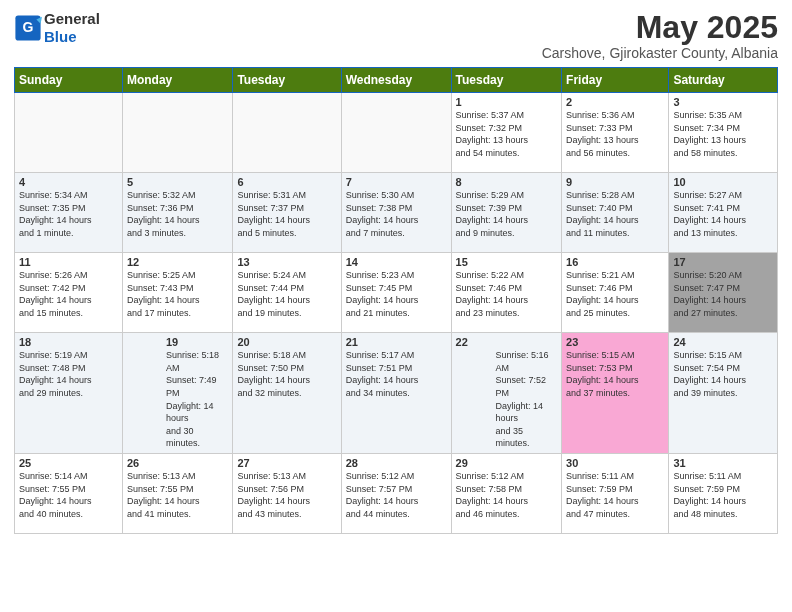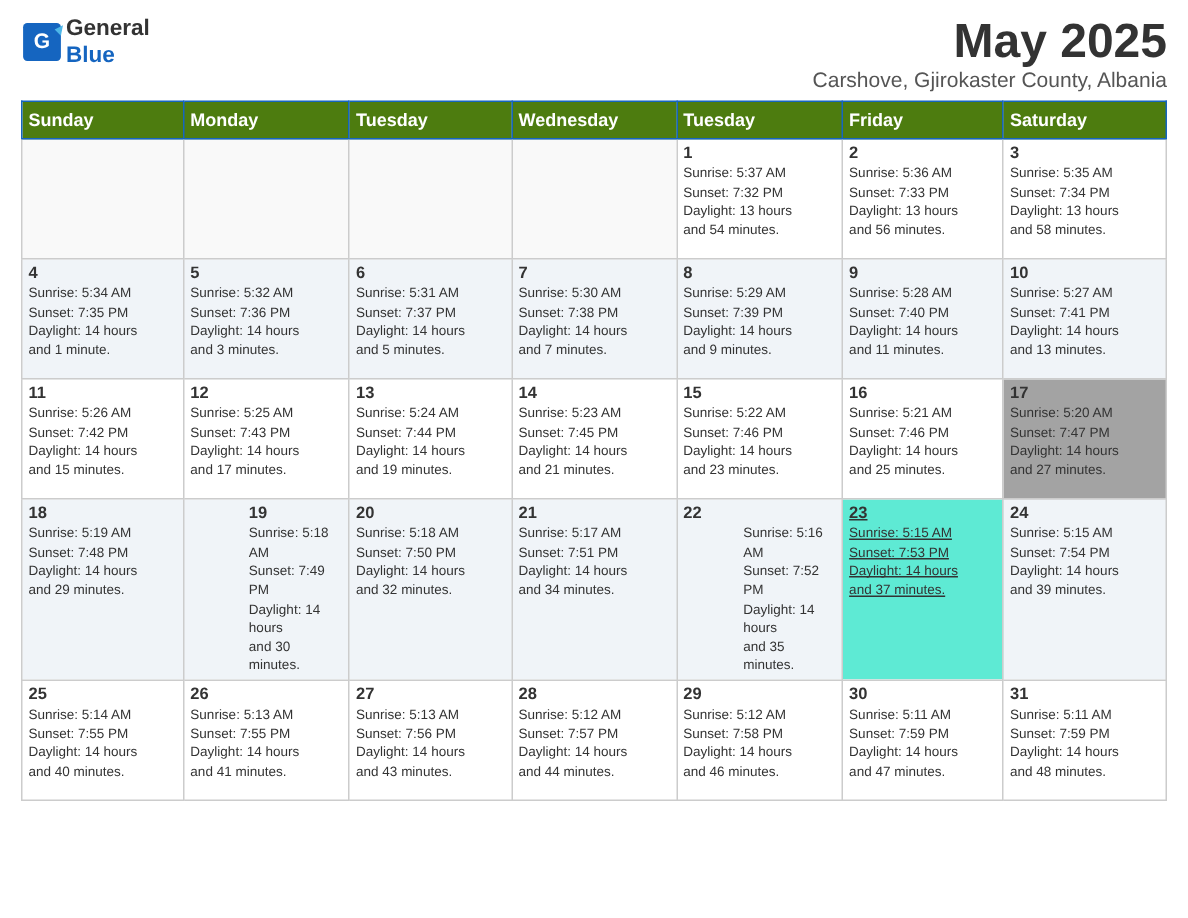--- a/index.html
+++ b/index.html
@@ -273,21 +273,21 @@
 Daylight: 14 hours
 and 34 minutes.</div>
           </td>
           <td style="background: rgb(240, 244, 248);">
             <div class="day-num">22</div>
             <div class="day-info" style="white-space: pre-line; margin-left: 40px;">Sunrise: 5:16 AM
 Sunset: 7:52 PM
 Daylight: 14 hours
 and 35 minutes.</div>
           </td>
-          <td style="background: #5eead4; text-decoration: underline;">
+          <td style="background: #f9a8d4;">
             <div class="day-num">23</div>
             <div class="day-info" style="white-space: pre-line;">Sunrise: 5:15 AM
 Sunset: 7:53 PM
 Daylight: 14 hours
 and 37 minutes.</div>
           </td>
           <td style="background: rgb(240, 244, 248);">
             <div class="day-num">24</div>
             <div class="day-info" style="white-space: pre-line;">Sunrise: 5:15 AM
 Sunset: 7:54 PM

